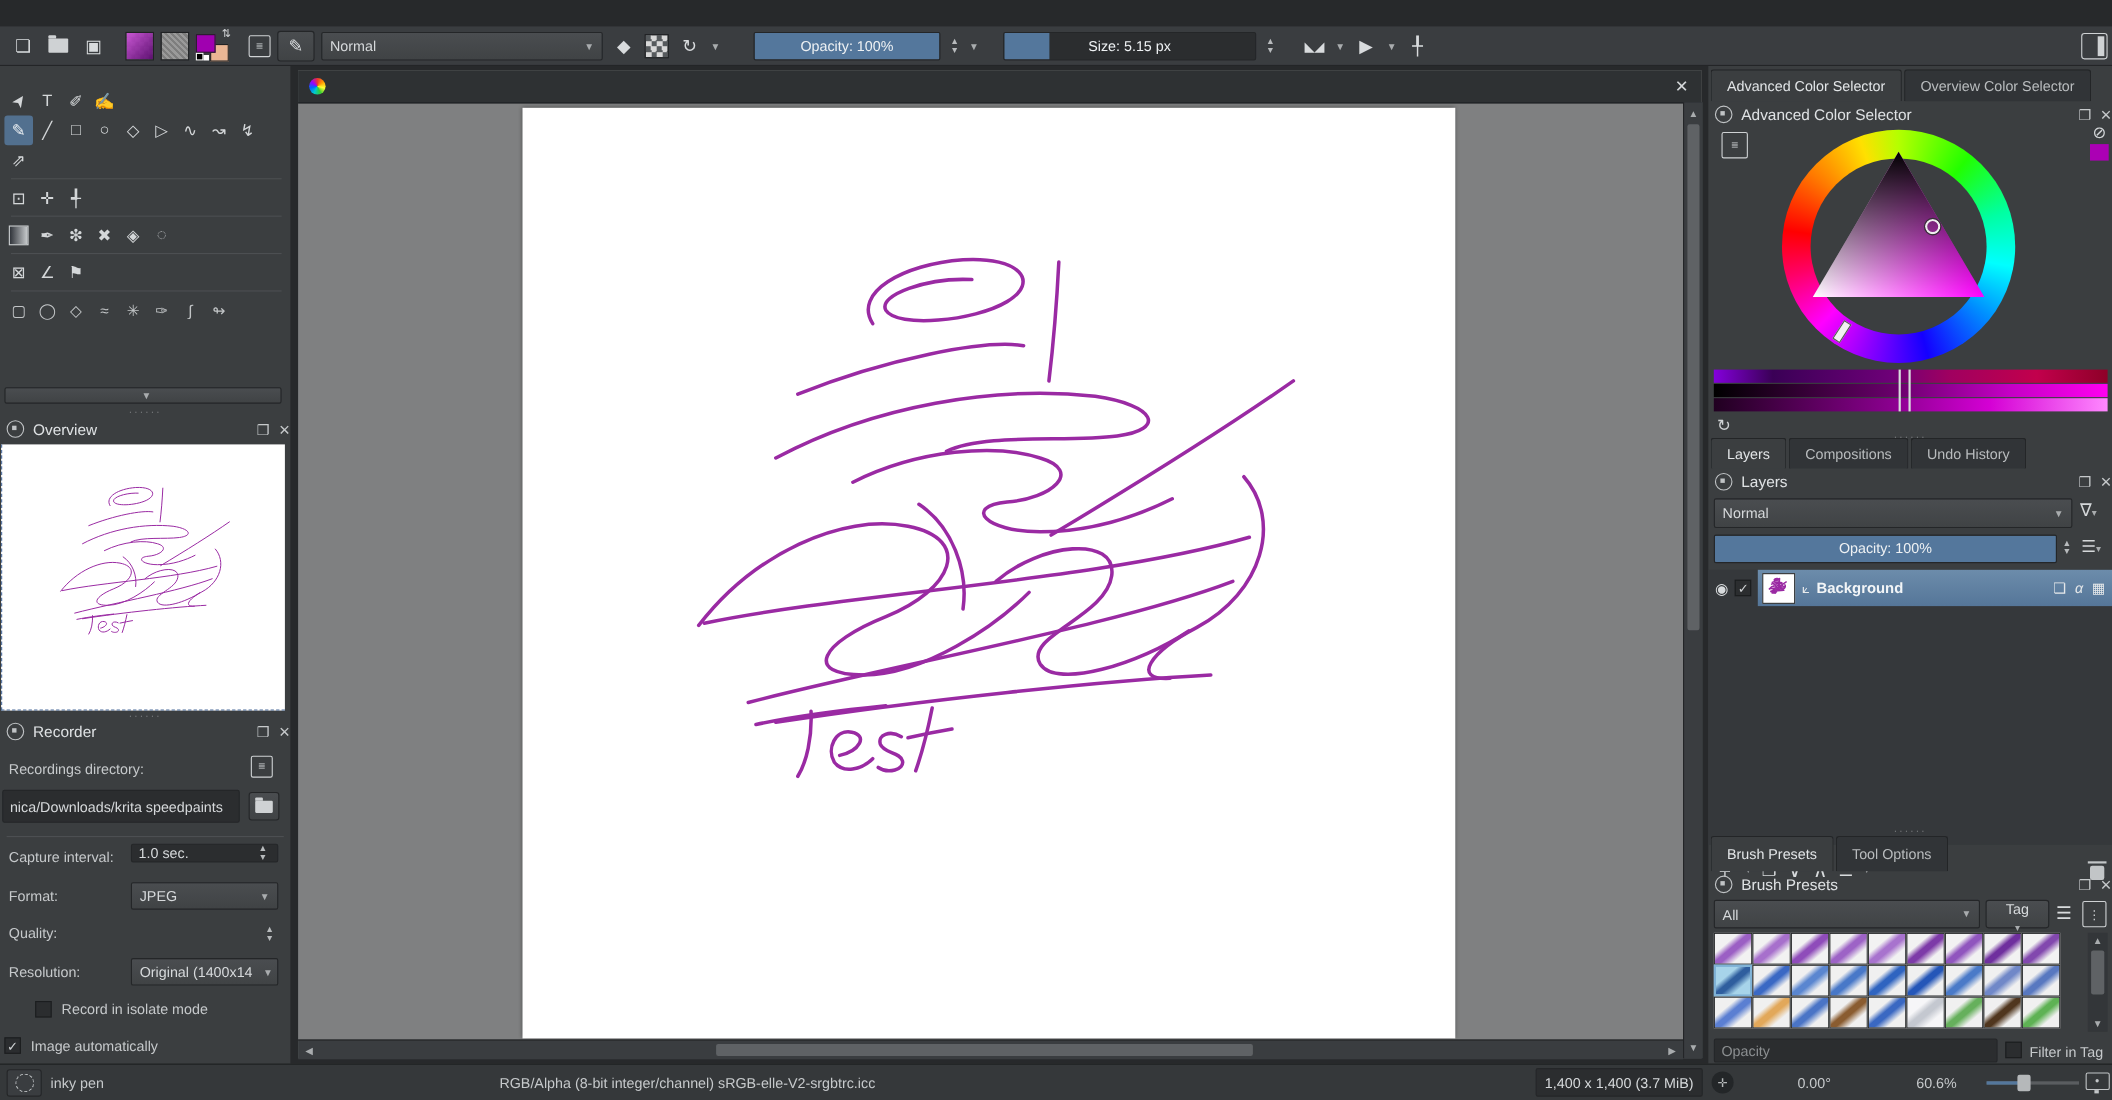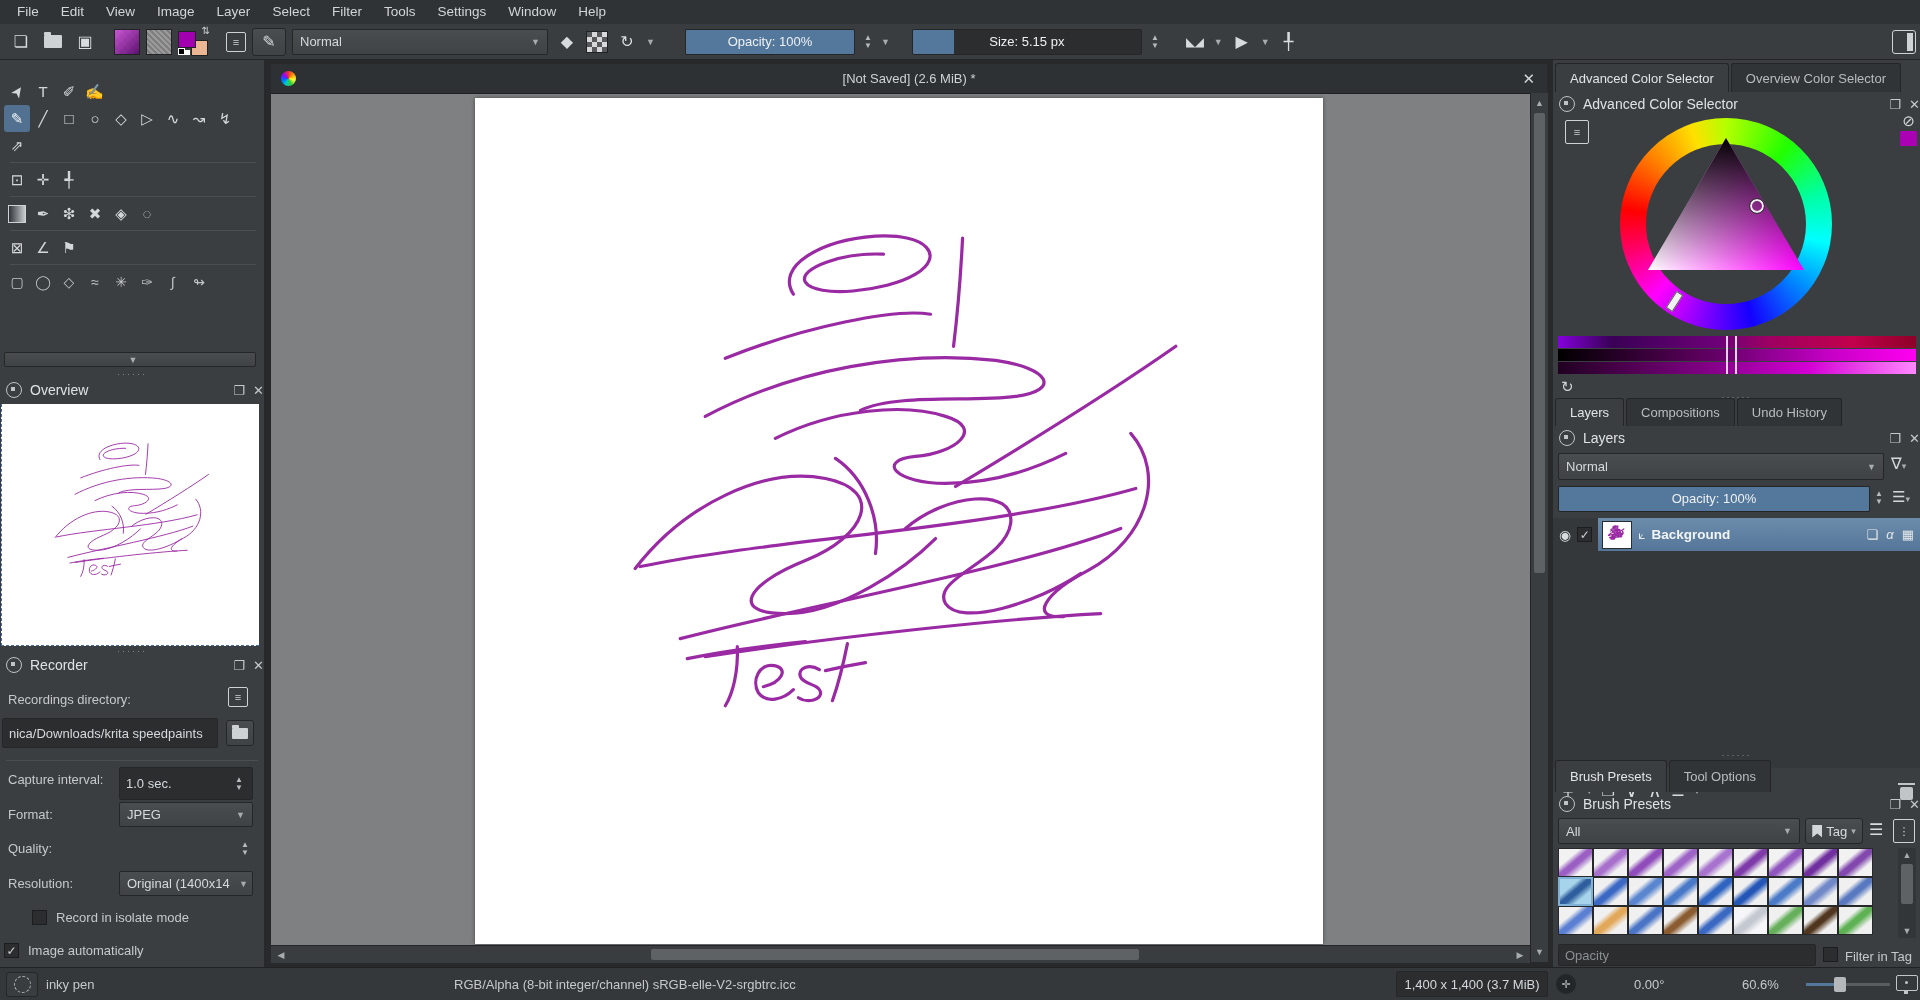--- a/index.html
+++ b/index.html
@@ -40,21 +40,21 @@
   .tdiv{height:1px;background:#4c4f52;margin:3px 6px;}
   .trow{display:flex;}
   .tcell{width:26px;height:27px;display:flex;align-items:center;justify-content:center;font-size:15px;color:#d4d7d9;border-radius:3px;}
   .tcell.sel{background:#52708f;color:#f2f5f7;}
   .tcell.dash{color:#c9ccce;opacity:.95;font-size:14px;}
   .gradcell{width:16px;height:16px;border:1px solid #cfd2d4;background:linear-gradient(90deg,#30343a,#c9ccce);}
   .tab{height:100%;display:flex;align-items:center;padding:0 14px;border:1px solid #232527;border-bottom:none;border-radius:3px 3px 0 0;background:#313437;color:#b9bcbe;box-sizing:border-box;white-space:nowrap;}
   .tab.active{background:#3b3e40;color:#e2e5e7;}
   .tabrow{display:flex;gap:2px;align-items:flex-end;padding-left:2px;box-sizing:border-box;}
   .field{background:#2b2d2f;border:1px solid #242628;border-radius:2px;color:#d6d9db;display:flex;align-items:center;padding:0 6px;box-sizing:border-box;}
-  .btn{background:linear-gradient(#4a4d50,#404345);border:1px solid #242628;border-radius:3px;color:#d8dbdd;display:flex;align-items:center;justify-content:center;gap:6px;box-sizing:border-box;}
+  .btn{background:linear-gradient(#4a4d50,#404345);border:1px solid #242628;border-radius:3px;color:#d8dbdd;display:flex;align-items:center;justify-content:center;gap:6px;box-sizing:border-box;flex-direction:column;}
   .cb{width:15px;height:15px;background:#2b2d2f;border:1px solid #1b1d1f;display:flex;align-items:center;justify-content:center;font-size:12px;color:#cdd0d2;box-sizing:border-box;}
   .folder{position:relative;width:16px;height:11px;background:#cfd2d4;border-radius:1px;}
   .folder:before{content:"";position:absolute;left:0;top:-3px;width:7px;height:3px;background:#cfd2d4;border-radius:1px 1px 0 0;}
   .listicon{width:18px;height:18px;border:1.5px solid #cfd2d4;border-radius:2px;display:flex;align-items:center;justify-content:center;font-size:11px;color:#cfd2d4;}
   .trash{position:relative;width:15px;height:17px;}
   .trash:before{content:"";position:absolute;top:4px;left:1px;right:1px;bottom:0;background:#c2c5c7;border-radius:2px;}
   .trash:after{content:"";position:absolute;top:0;left:-1px;right:-1px;height:2.5px;background:#c2c5c7;}
   .monitor{position:relative;width:20px;height:14px;border:1.5px solid #c2c5c7;border-radius:2px;}
   .monitor:before{content:"";position:absolute;left:7px;bottom:-4px;width:4px;height:3px;background:#c2c5c7;}
   .monitor:after{content:"";position:absolute;left:8px;top:5px;width:3px;height:3px;background:#c2c5c7;border-radius:50%;}
@@ -79,33 +79,20 @@
   svg.strokes path{fill:none;stroke-linecap:round;stroke-linejoin:round;}
   svg.thumbsvg path{stroke-width:46px;}
   #statusbar{left:0;top:967px;width:1920px;height:33px;background:#35383a;border-top:1px solid #202224;}
   .dashc{width:15px;height:15px;border:1.2px dashed #b5b8ba;border-radius:50%;}
 </style>
 </head>
 <body>
 
 <div id="app">
 
-  <div id="menubar" class="abs">
-      <span class="menu-item">File</span>
-      <span class="menu-item">Edit</span>
-      <span class="menu-item">View</span>
-      <span class="menu-item">Image</span>
-      <span class="menu-item">Layer</span>
-      <span class="menu-item">Select</span>
-      <span class="menu-item">Filter</span>
-      <span class="menu-item">Tools</span>
-      <span class="menu-item">Settings</span>
-      <span class="menu-item">Window</span>
-      <span class="menu-item">Help</span>
-    </div>
 
   <div id="toolbar" class="abs">
     <div class="tb-icon">❏</div>
     <div class="tb-icon">
         <span class="folder" style="width:18px;height:13px;"></span>
       </div>
     <div class="tb-icon">▣</div>
     <div style="width:4px"></div>
     <div class="swatch grad-swatch"></div>
     <div class="swatch pat-swatch"></div>
@@ -263,21 +250,21 @@
     <div class="abs listicon" style="left:228px;top:627px;">≡</div>
     <div class="abs field" style="left:2px;top:658px;width:216px;height:30px;">
       <span>nica/Downloads/krita speedpaints</span>
     </div>
     <div class="abs btn" style="left:226px;top:660px;width:28px;height:26px;">
         <span class="folder"></span>
       </div>
     <div class="abs tdiv" style="left:0;top:700px;width:252px;margin:0 6px;"></div>
 
     <div class="abs" style="left:8px;top:712px;">Capture interval:</div>
-    <div class="abs field" style="left:119px;top:707px;width:134px;height:33px;">
+    <div class="abs field" style="left:119px;top:707px;width:134px;height:17px;">
       <span>1.0 sec.</span>
       <span class="spin" style="margin-left:auto;">
           <span>▲</span>
           <span>▼</span>
         </span>
     </div>
 
     <div class="abs" style="left:8px;top:747px;">Format:</div>
     <div class="abs dd" style="left:119px;top:742px;width:134px;height:25px;">
       <span>JPEG</span>
@@ -315,21 +302,20 @@
     </div>
     <div class="abs btn" style="left:178px;top:922px;width:76px;height:27px;">
       <span style="font-size:13px;">⇥</span>
       <span>Export...</span>
     </div>
   </div>
 
   <div id="subwin" class="abs">
     <div id="subtitle" class="abs">
       <span class="kritalogo"></span>
-      <span style="position:absolute;left:0;right:0;text-align:center;color:#cfd2d4;">[Not Saved]  (2.6 MiB) *</span>
       <span style="margin-left:auto;margin-right:12px;font-size:15px;color:#d4d7d9;z-index:1;">✕</span>
     </div>
     <div id="canvas" class="abs">
       <svg id="canvas-svg" class="strokes" width="848" height="846" viewBox="0 0 847 845">
           <path d="M318,196 C300,168 345,142 400,138 C452,135 470,158 440,176 C410,194 340,200 330,184 C322,170 368,154 408,156" stroke="#9a2aa3" stroke-width="3.2"></path>
           <path d="M250,260 C330,228 420,210 455,216" stroke="#9a2aa3" stroke-width="3.2"></path>
           <path d="M487,140 C485,180 482,215 478,248" stroke="#9a2aa3" stroke-width="3.2"></path>
           <path d="M230,318 C320,270 430,252 520,262 C575,270 585,292 540,298 C495,304 420,295 385,312" stroke="#9a2aa3" stroke-width="3.2"></path>
           <path d="M300,340 C360,310 430,305 470,318 C510,330 480,355 440,358 C400,362 420,385 470,385 C520,385 560,370 590,355" stroke="#9a2aa3" stroke-width="3.2"></path>
           <path d="M700,248 C640,290 560,340 480,388" stroke="#9a2aa3" stroke-width="3.2"></path>

